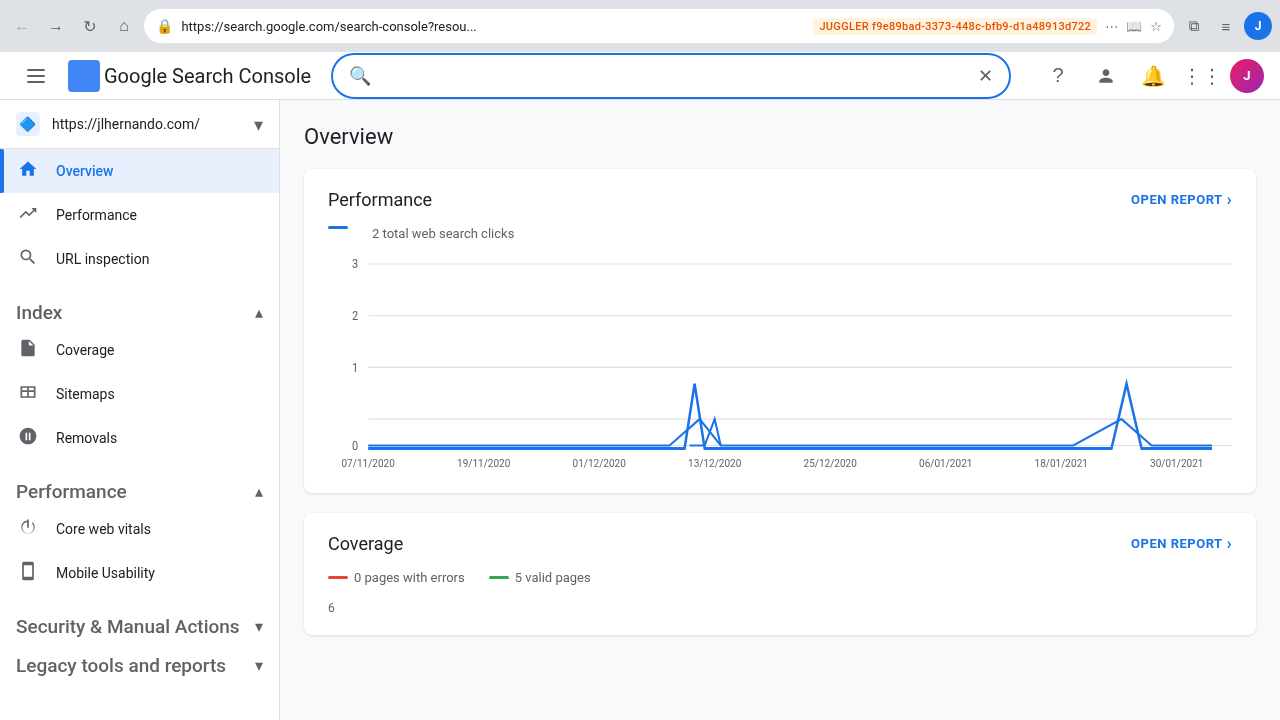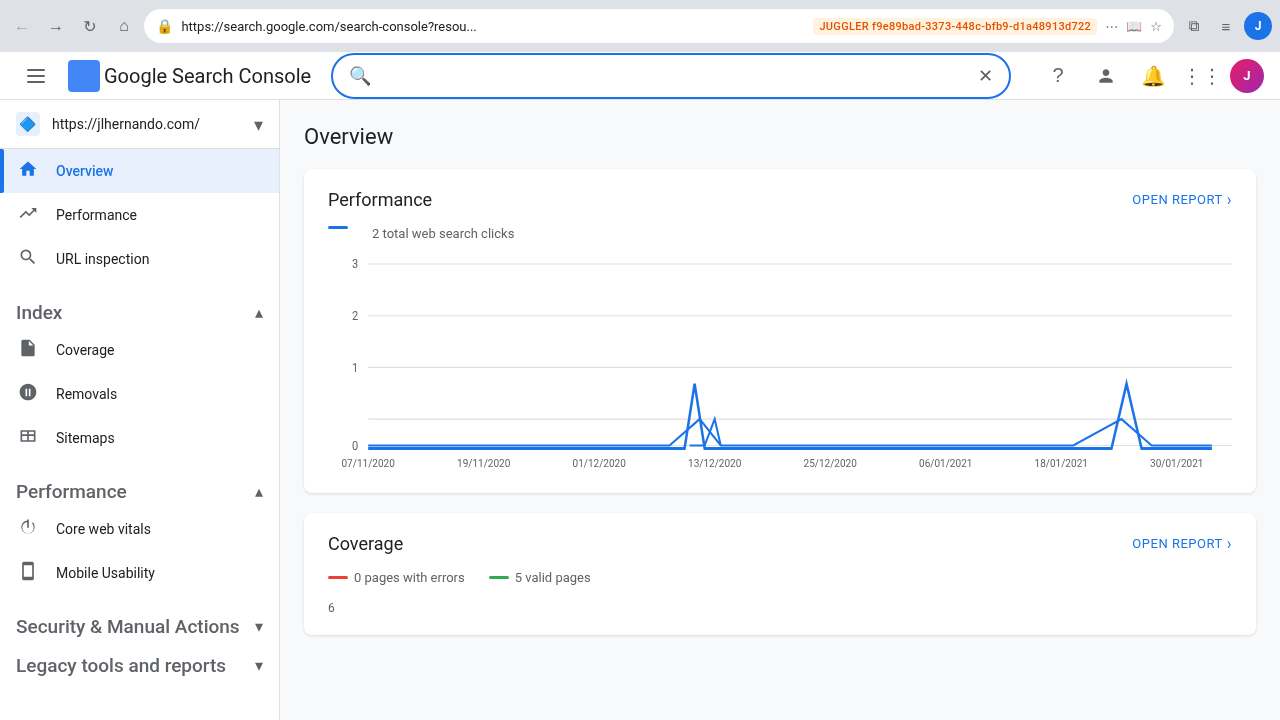--- a/index.html
+++ b/index.html
@@ -272,21 +272,21 @@
       font-weight: 400;
       color: #202124;
     }
 
     .open-report-btn {
       display: flex;
       align-items: center;
       gap: 4px;
       color: #1a73e8;
       font-size: 13px;
-      font-weight: 400;
+      font-weight: 700;
       cursor: pointer;
       text-decoration: none;
       letter-spacing: 0.5px;
     }
 
     
     .chart-legend {
       display: flex;
       align-items: flex-start;
       gap: 24px;
@@ -450,33 +450,33 @@
           <svg width="20" height="20" viewBox="0 0 24 24" fill="#5f6368">
               <path d="M14 2H6c-1.1 0-2 .9-2 2v16c0 1.1.9 2 2 2h12c1.1 0 2-.9 2-2V8l-6-6zm-1 7V3.5L18.5 9H13z"></path>
             </svg>
         </span>
         <span>Coverage</span>
       </div>
 
       <div class="nav-item">
         <span class="nav-icon">
           <svg width="20" height="20" viewBox="0 0 24 24" fill="#5f6368">
+              <path d="M3 5v14h18V5H3zm8 12H5v-5h6v5zm0-7H5V7h6v3zm8 7h-6v-5h6v5zm0-7h-6V7h6v3z"></path>
+            </svg>
+        </span>
+        <span>Sitemaps</span>
+      </div>
+
+      <div class="nav-item">
+        <span class="nav-icon">
+          <svg width="20" height="20" viewBox="0 0 24 24" fill="#5f6368">
               <path d="M12 2C6.48 2 2 6.48 2 12s4.48 10 10 10 10-4.48 10-10S17.52 2 12 2zm-1 15H9V8h2v9zm4 0h-2V8h2v9z"></path>
             </svg>
         </span>
         <span>Removals</span>
-      </div>
-
-      <div class="nav-item">
-        <span class="nav-icon">
-          <svg width="20" height="20" viewBox="0 0 24 24" fill="#5f6368">
-              <path d="M3 5v14h18V5H3zm8 12H5v-5h6v5zm0-7H5V7h6v3zm8 7h-6v-5h6v5zm0-7h-6V7h6v3z"></path>
-            </svg>
-        </span>
-        <span>Sitemaps</span>
       </div>
 
       <div class="sidebar-spacer"></div>
 
       <div class="section-header">
         <span class="section-title">Performance</span>
         <span class="section-chevron">▴</span>
       </div>
 
       <div class="nav-item">

